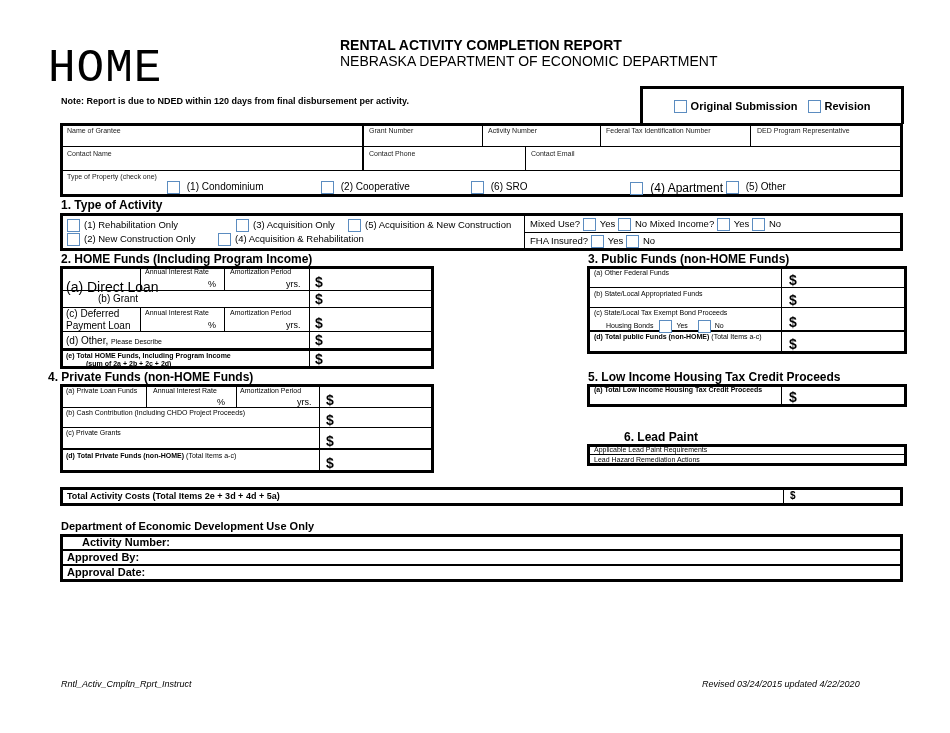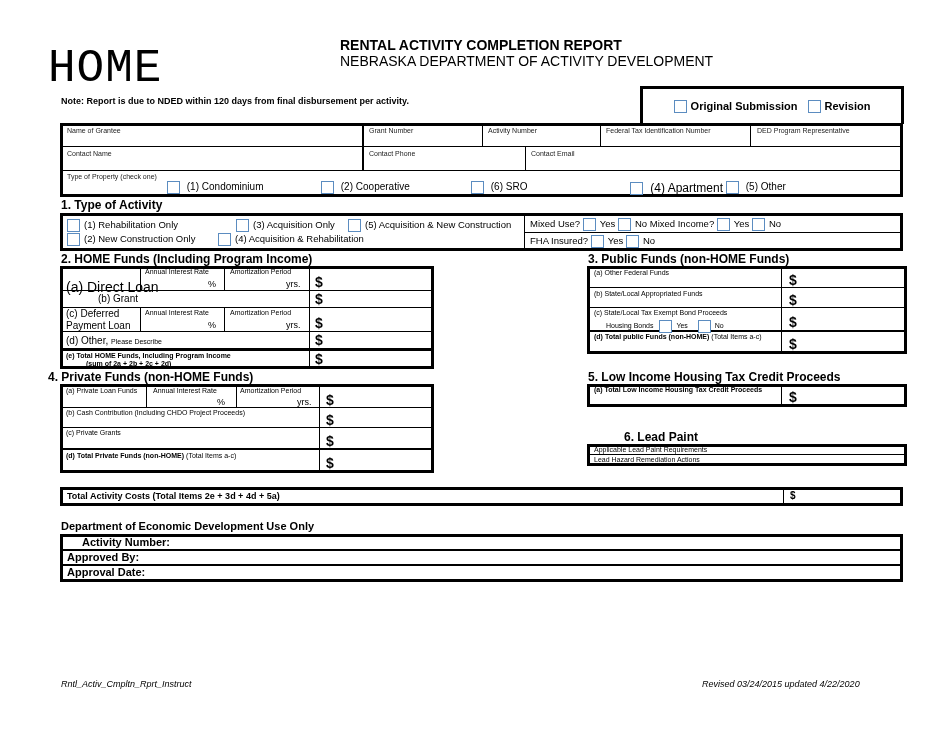--- a/index.html
+++ b/index.html
@@ -17,21 +17,21 @@
   .sec-h{font-weight:bold;font-size:12px;}
   .dollar{font-weight:bold;font-size:14px;}
   .tiny{font-size:7px;}
   .line{position:absolute;background:#000;}
 </style>
 </head>
 <body>
 
 <div class="abs home-logo">HOME</div>
 <div class="abs title1">RENTAL ACTIVITY COMPLETION REPORT</div>
-<div class="abs title2">NEBRASKA DEPARTMENT OF ACTIVITY DEVELOPMENT</div>
+<div class="abs title2">NEBRASKA DEPARTMENT OF ECONOMIC DEPARTMENT</div>
 <div class="abs note">Note: Report is due to NDED within 120 days from final disbursement per activity.</div>
 
 <div class="abs sub-box">
   <span><span class="cb big"></span><span>Original Submission</span></span>
   <span><span class="cb big"></span><span>Revision</span></span>
 </div>
 
 <div class="abs grid" style="left:60px;top:123px;width:843px;height:74px;"></div>
 <div class="line" style="left:60px;top:146px;width:843px;height:1px;"></div>
 <div class="line" style="left:60px;top:170px;width:843px;height:1px;"></div>

